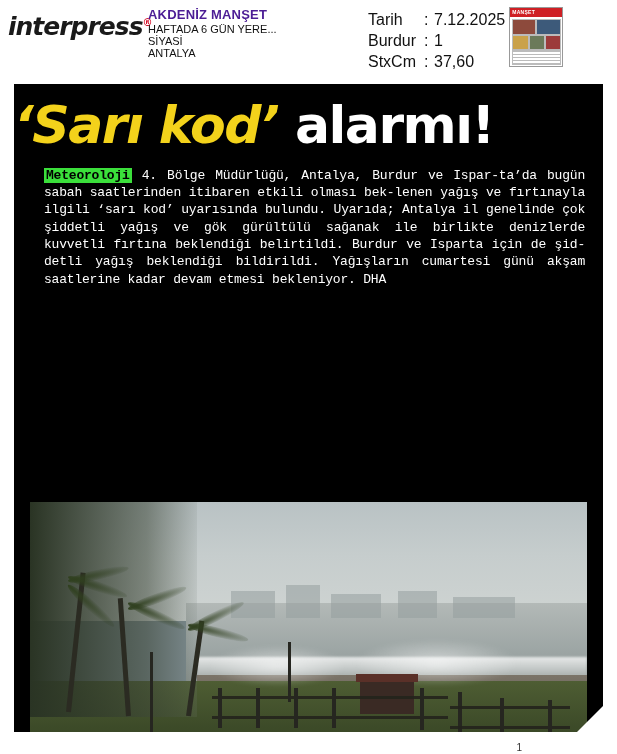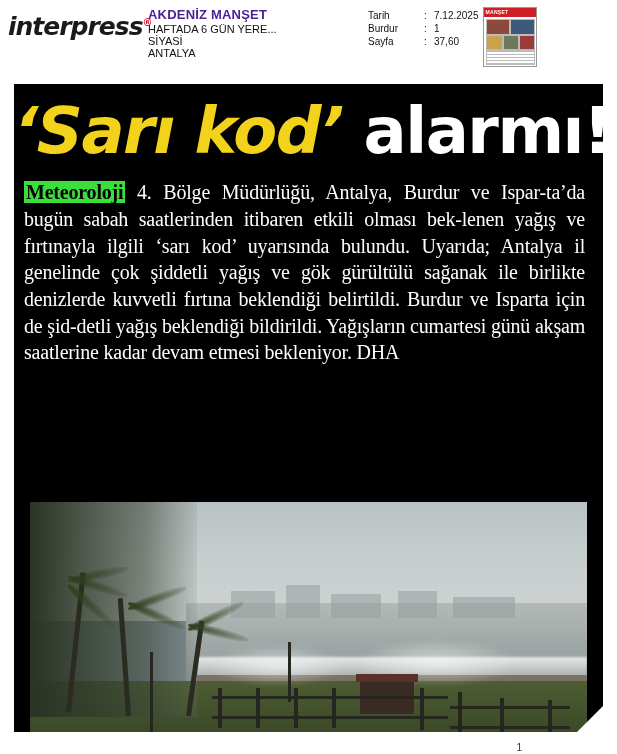--- a/index.html
+++ b/index.html
@@ -61,21 +61,21 @@
     letter-spacing: 0.2px;
   }
   .pub-sub {
     font-size: 11px;
     color: #111;
   }
   .meta-block {
     flex: 1 1 auto;
     padding-top: 3px;
     padding-left: 10px;
-    font-size: 10px;
+    font-size: 16px;
     color: #111;
     line-height: 1.32;
   }
   .meta-row {
     display: flex;
   }
   .meta-label {
     width: 56px;
     flex: 0 0 56px;
   }
@@ -123,41 +123,41 @@
     position: absolute;
     left: 14px;
     top: 84px;
     width: 589px;
     height: 648px;
     background: #000000;
     overflow: hidden;
   }
   .headline {
     padding: 14px 0 4px 0;
-    text-align: right;
+    text-align: left;
     white-space: nowrap;
     font-family: "DejaVu Sans", sans-serif;
     font-weight: bold;
-    font-size: 64px;
+    font-size: 52px;
     line-height: 1.05;
     letter-spacing: -1.5px;
   }
   .headline .hl-yellow {
     color: #f3d21b;
     font-style: italic;
   }
   .headline .hl-white {
     color: #ffffff;
   }
 
   .body-text {
-    padding: 10px 18px 6px 10px;
+    padding: 10px 18px 6px 30px;
     color: #ffffff;
-    font-family: Liberation Serif, serif;
-    font-size: 20px;
+    font-family: Liberation Mono, monospace;
+    font-size: 13px;
     line-height: 1.335;
     letter-spacing: -0.2px;
     text-align: justify;
     font-weight: 500;
   }
   .kicker {
     background: #3bdf3b;
     color: #000000;
     font-weight: bold;
     padding: 0 2px;
@@ -284,21 +284,21 @@
         <span class="meta-label">Tarih</span>
         <span class="meta-colon">:</span>
         <span class="meta-value">7.12.2025</span>
       </div>
       <div class="meta-row">
         <span class="meta-label">Burdur</span>
         <span class="meta-colon">:</span>
         <span class="meta-value">1</span>
       </div>
       <div class="meta-row">
-        <span class="meta-label">Sayfa</span>
+        <span class="meta-label">StxCm</span>
         <span class="meta-colon">:</span>
         <span class="meta-value">37,60</span>
       </div>
     </div>
 
     <div class="thumb">
       <div class="t-band"></div>
       <div class="t-title">MANŞET</div>
       <div class="t-photo" style="left:2px;top:11px;width:22px;height:14px;background:#8d4a3c;"></div>
       <div class="t-photo" style="left:26px;top:11px;width:23px;height:14px;background:#3d5a7a;"></div>

